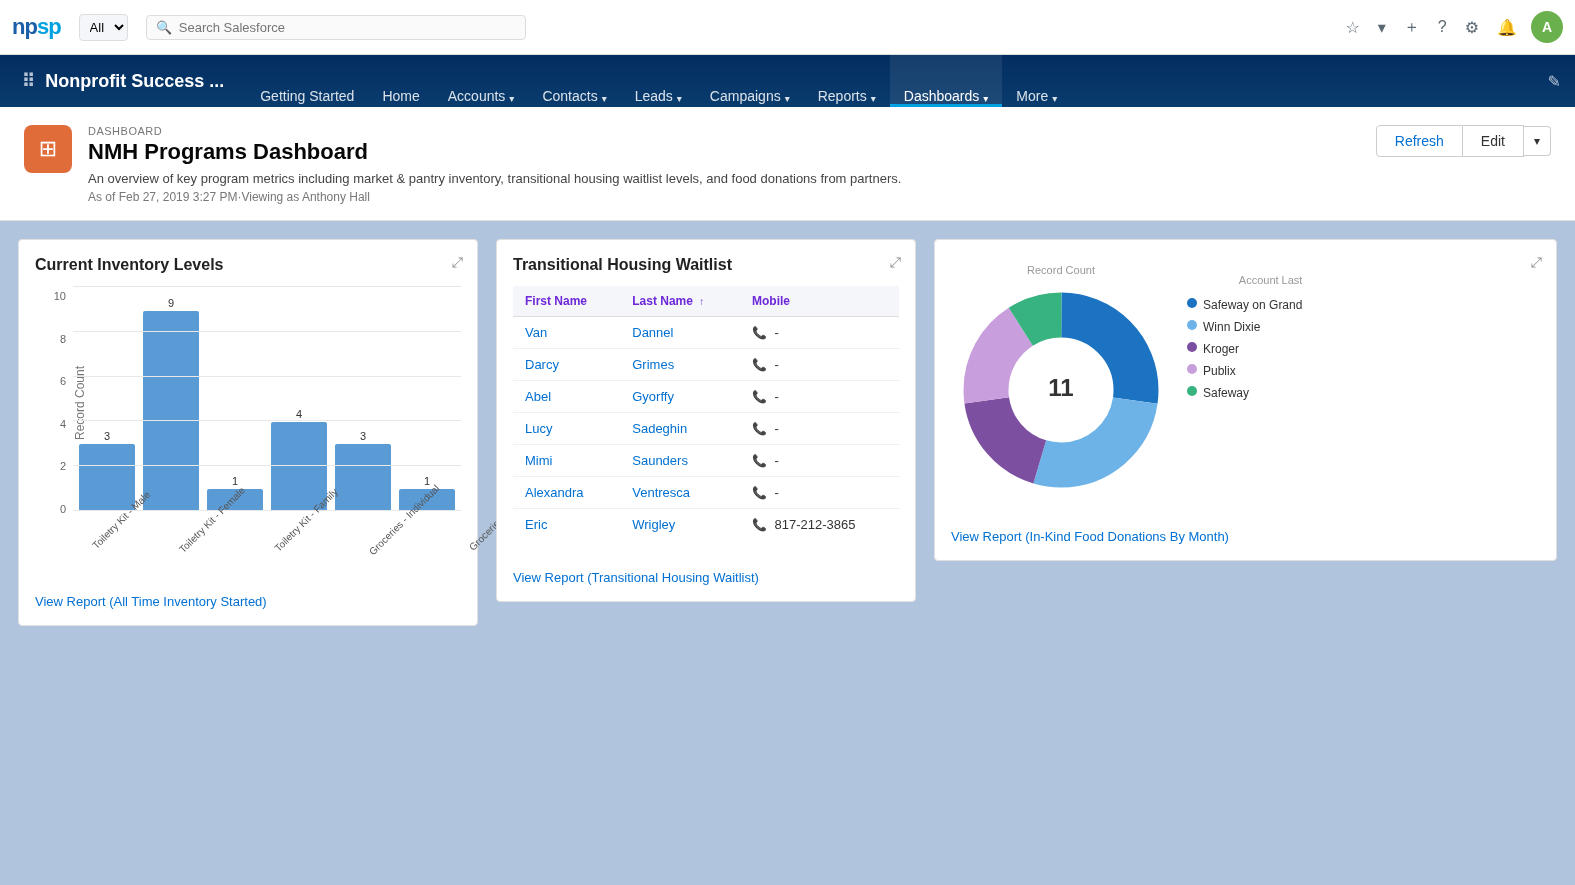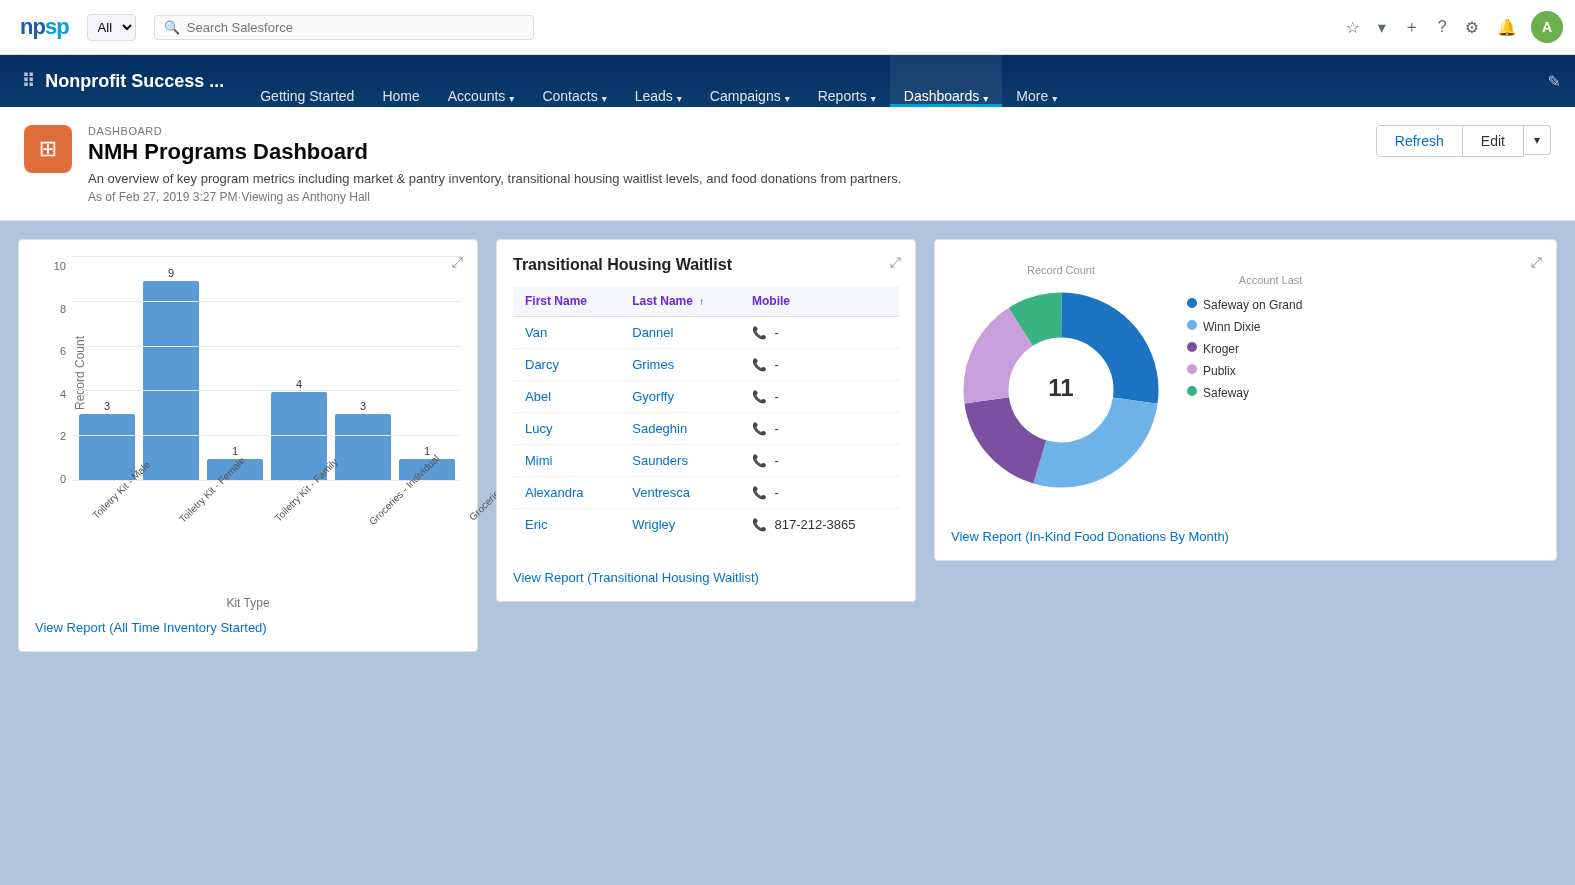--- a/index.html
+++ b/index.html
@@ -14,21 +14,20 @@
       align-items: center;
       padding: 0 12px;
       gap: 10px;
     }
     .nav-logo {
       font-size: 22px;
       font-weight: bold;
       color: #1b5fa8;
       margin-right: 8px;
       letter-spacing: -1px;
-      margin-left: 8px;
     }
     .nav-logo span { color: #00a1e0; }
     .nav-search-wrapper {
       flex: 1;
       max-width: 380px;
       display: flex;
       align-items: center;
       border: 1px solid #ddd;
       border-radius: 4px;
       background: #fafafa;
@@ -176,21 +175,21 @@
       font-size: 13px;
       color: #444;
       margin-bottom: 4px;
     }
     .dashboard-meta {
       font-size: 12px;
       color: #777;
     }
     .dashboard-header-actions {
       display: flex;
-      align-items: flex-start;
+      align-items: center;
       gap: 0;
     }
     .btn-refresh {
       border: 1px solid #ccc;
       background: #fff;
       padding: 7px 18px;
       font-size: 14px;
       cursor: pointer;
       border-radius: 4px 0 0 4px;
       color: #0070d2;
@@ -403,20 +402,21 @@
   <div class="dashboard-header-actions">
     <button class="btn-refresh">Refresh</button>
     <button class="btn-edit">Edit</button>
     <button class="btn-more-arrow">▾</button>
   </div>
 </div>
 
 <div class="dashboard-content">
 
   <div class="widget-card" style="min-width:420px; max-width:460px;">
+    <div class="widget-title">Current Inventory Levels</div>
     <button class="widget-expand-btn">⤢</button>
     <div style="position:relative; height:290px; margin-bottom:8px;">
       <span class="chart-y-title" style="position:absolute;left:8px;top:110px;transform:rotate(-90deg);font-size:12px;color:#777;white-space:nowrap;">Record Count</span>
 
       <div style="position:absolute;left:0;top:4px;width:36px;height:225px;display:flex;flex-direction:column;justify-content:space-between;align-items:flex-end;padding-right:5px;font-size:11px;color:#666;">
         <span>10</span>
         <span>8</span>
         <span>6</span>
         <span>4</span>
         <span>2</span>
@@ -476,21 +476,20 @@
           <span style="font-size:10px;color:#555;transform:rotate(-45deg);transform-origin:top center;display:inline-block;margin-top:4px;white-space:nowrap;">Groceries - Individual</span>
         </div>
         <div style="flex:1;display:flex;justify-content:center;">
           <span style="font-size:10px;color:#555;transform:rotate(-45deg);transform-origin:top center;display:inline-block;margin-top:4px;white-space:nowrap;">Groceries - Family</span>
         </div>
         <div style="flex:1;display:flex;justify-content:center;">
           <span style="font-size:10px;color:#555;transform:rotate(-45deg);transform-origin:top center;display:inline-block;margin-top:4px;white-space:nowrap;">Emergency Weather Kit</span>
         </div>
       </div>
     </div>
-    <div class="chart-x-title" style="margin-top:50px;">Kit Type</div>
     <a class="view-report-link">View Report (All Time Inventory Started)</a>
   </div>
 
   <div class="widget-card widget-card-middle">
     <div class="widget-title">Transitional Housing Waitlist</div>
     <button class="widget-expand-btn">⤢</button>
     <table class="waitlist-table">
       <thead>
         <tr>
           <th>First Name</th>

